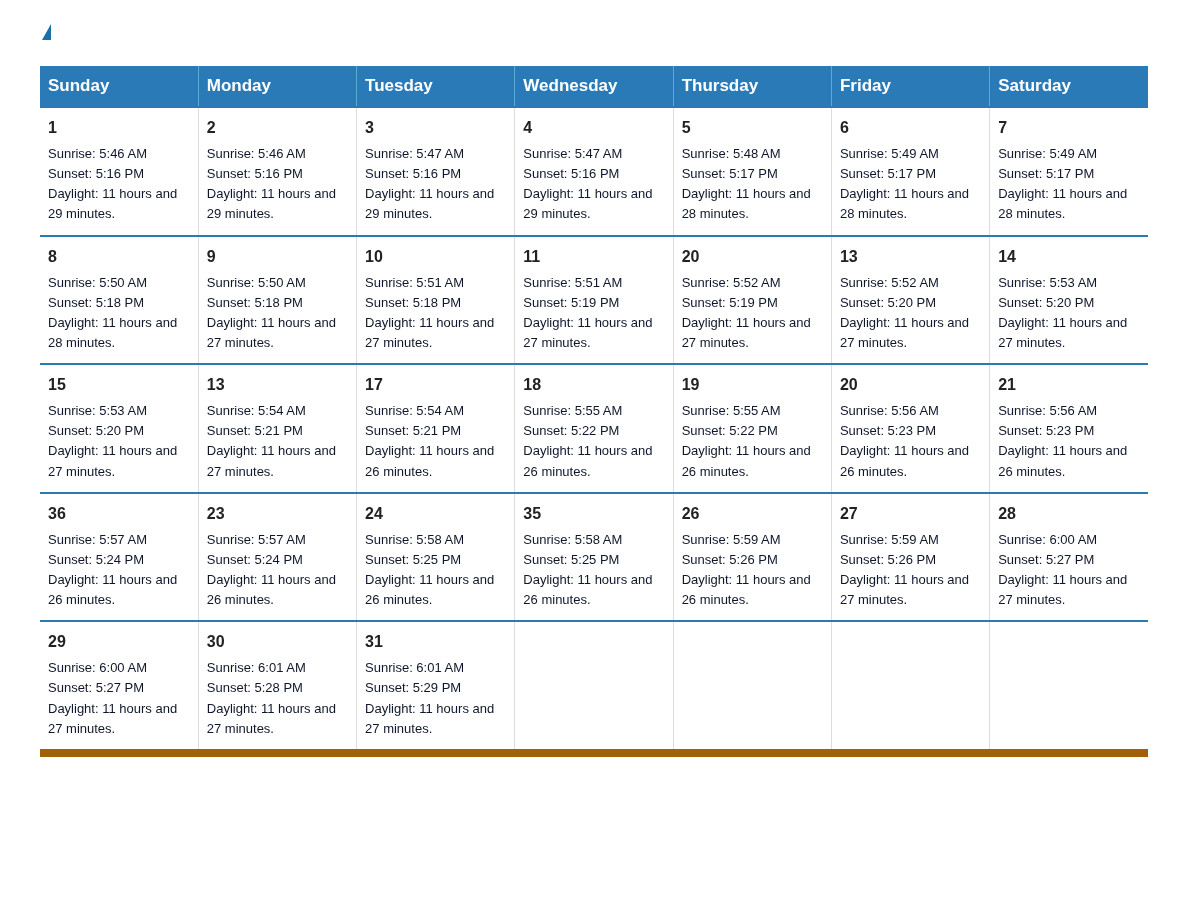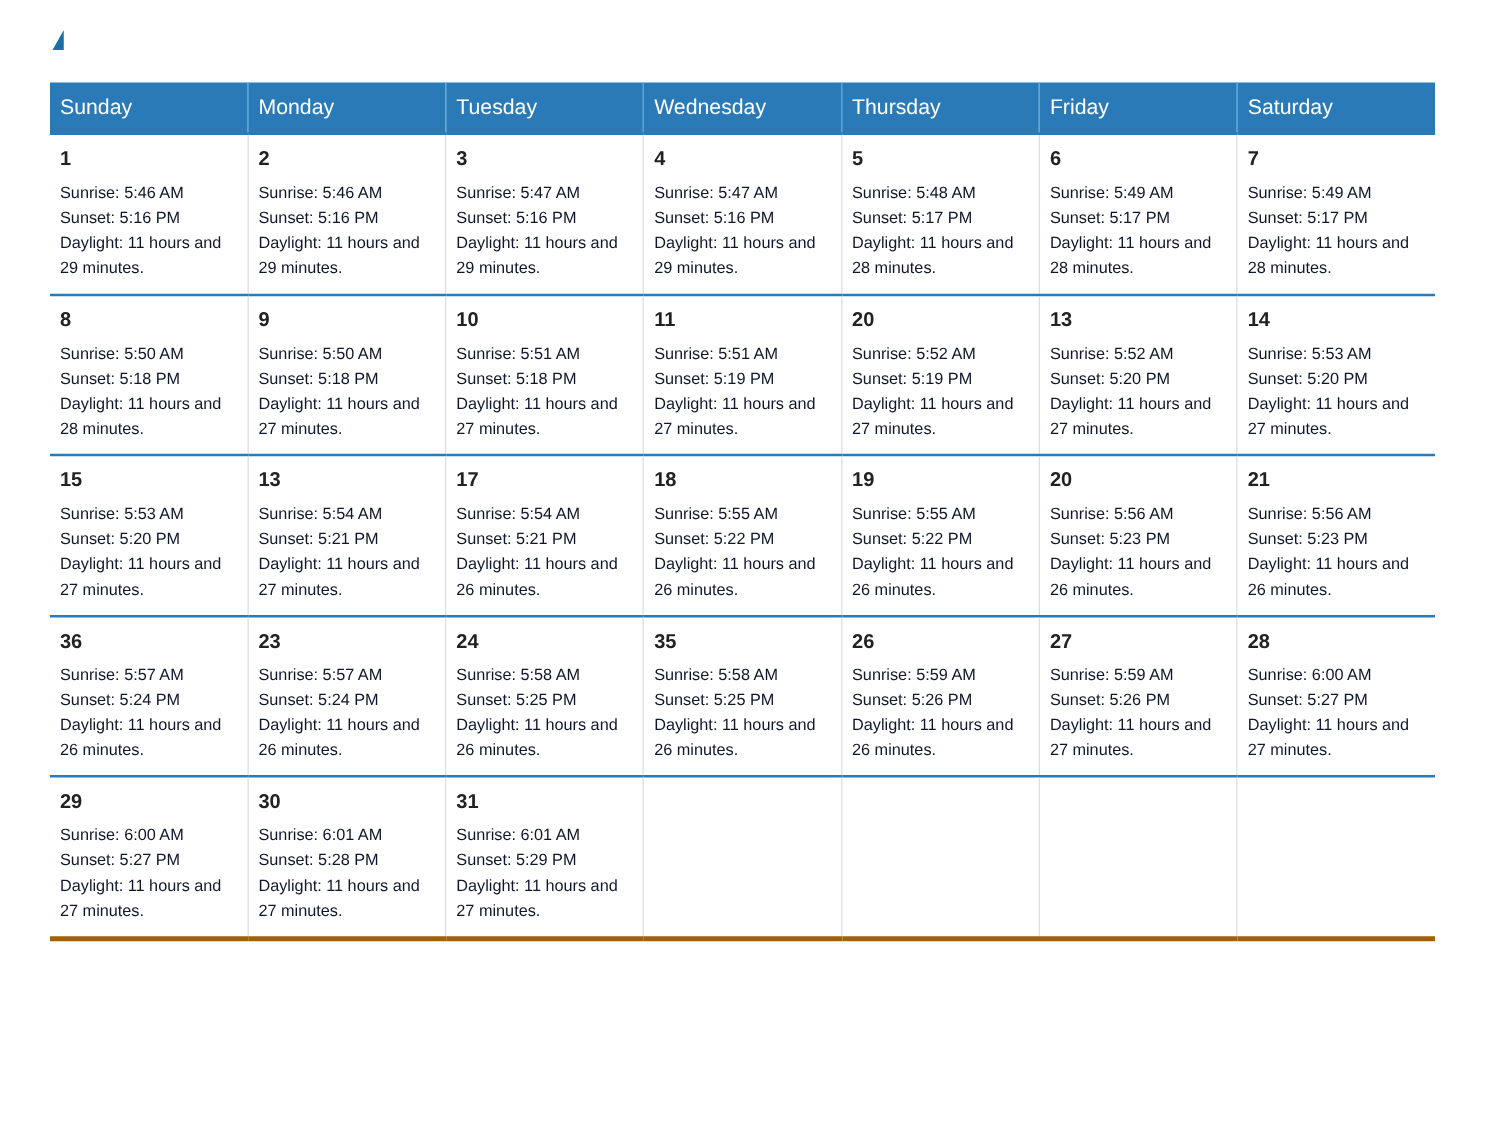--- a/index.html
+++ b/index.html
@@ -32,21 +32,21 @@
     }
     table {
       width: 100%;
       border-collapse: collapse;
       table-layout: fixed;
     }
     thead tr th {
       background-color: #2a7ab8;
       color: #fff;
       font-size: 17px;
-      font-weight: normal;
+      font-weight: bold;
       padding: 10px 8px;
       text-align: left;
       border-right: 1px solid #5aacd8;
     }
     thead tr th:last-child {
       border-right: none;
     }
     tbody tr td {
       vertical-align: top;
       padding: 8px 8px 10px 8px;
@@ -66,21 +66,21 @@
       color: #222;
       display: block;
       margin-bottom: 4px;
     }
     .day-info {
       font-size: 13px;
       color: #0f172a;
       line-height: 1.55;
     }
     tbody tr:last-child td {
-      border-bottom: 4px solid #a16207;
+      border-bottom: 8px solid #a16207;
       margin-left: 37px;
     }
     .logo-wrapper {
       display: flex;
       flex-direction: column;
       align-items: flex-start;
     }
     .logo-line1 {
       display: flex;
       align-items: center;

